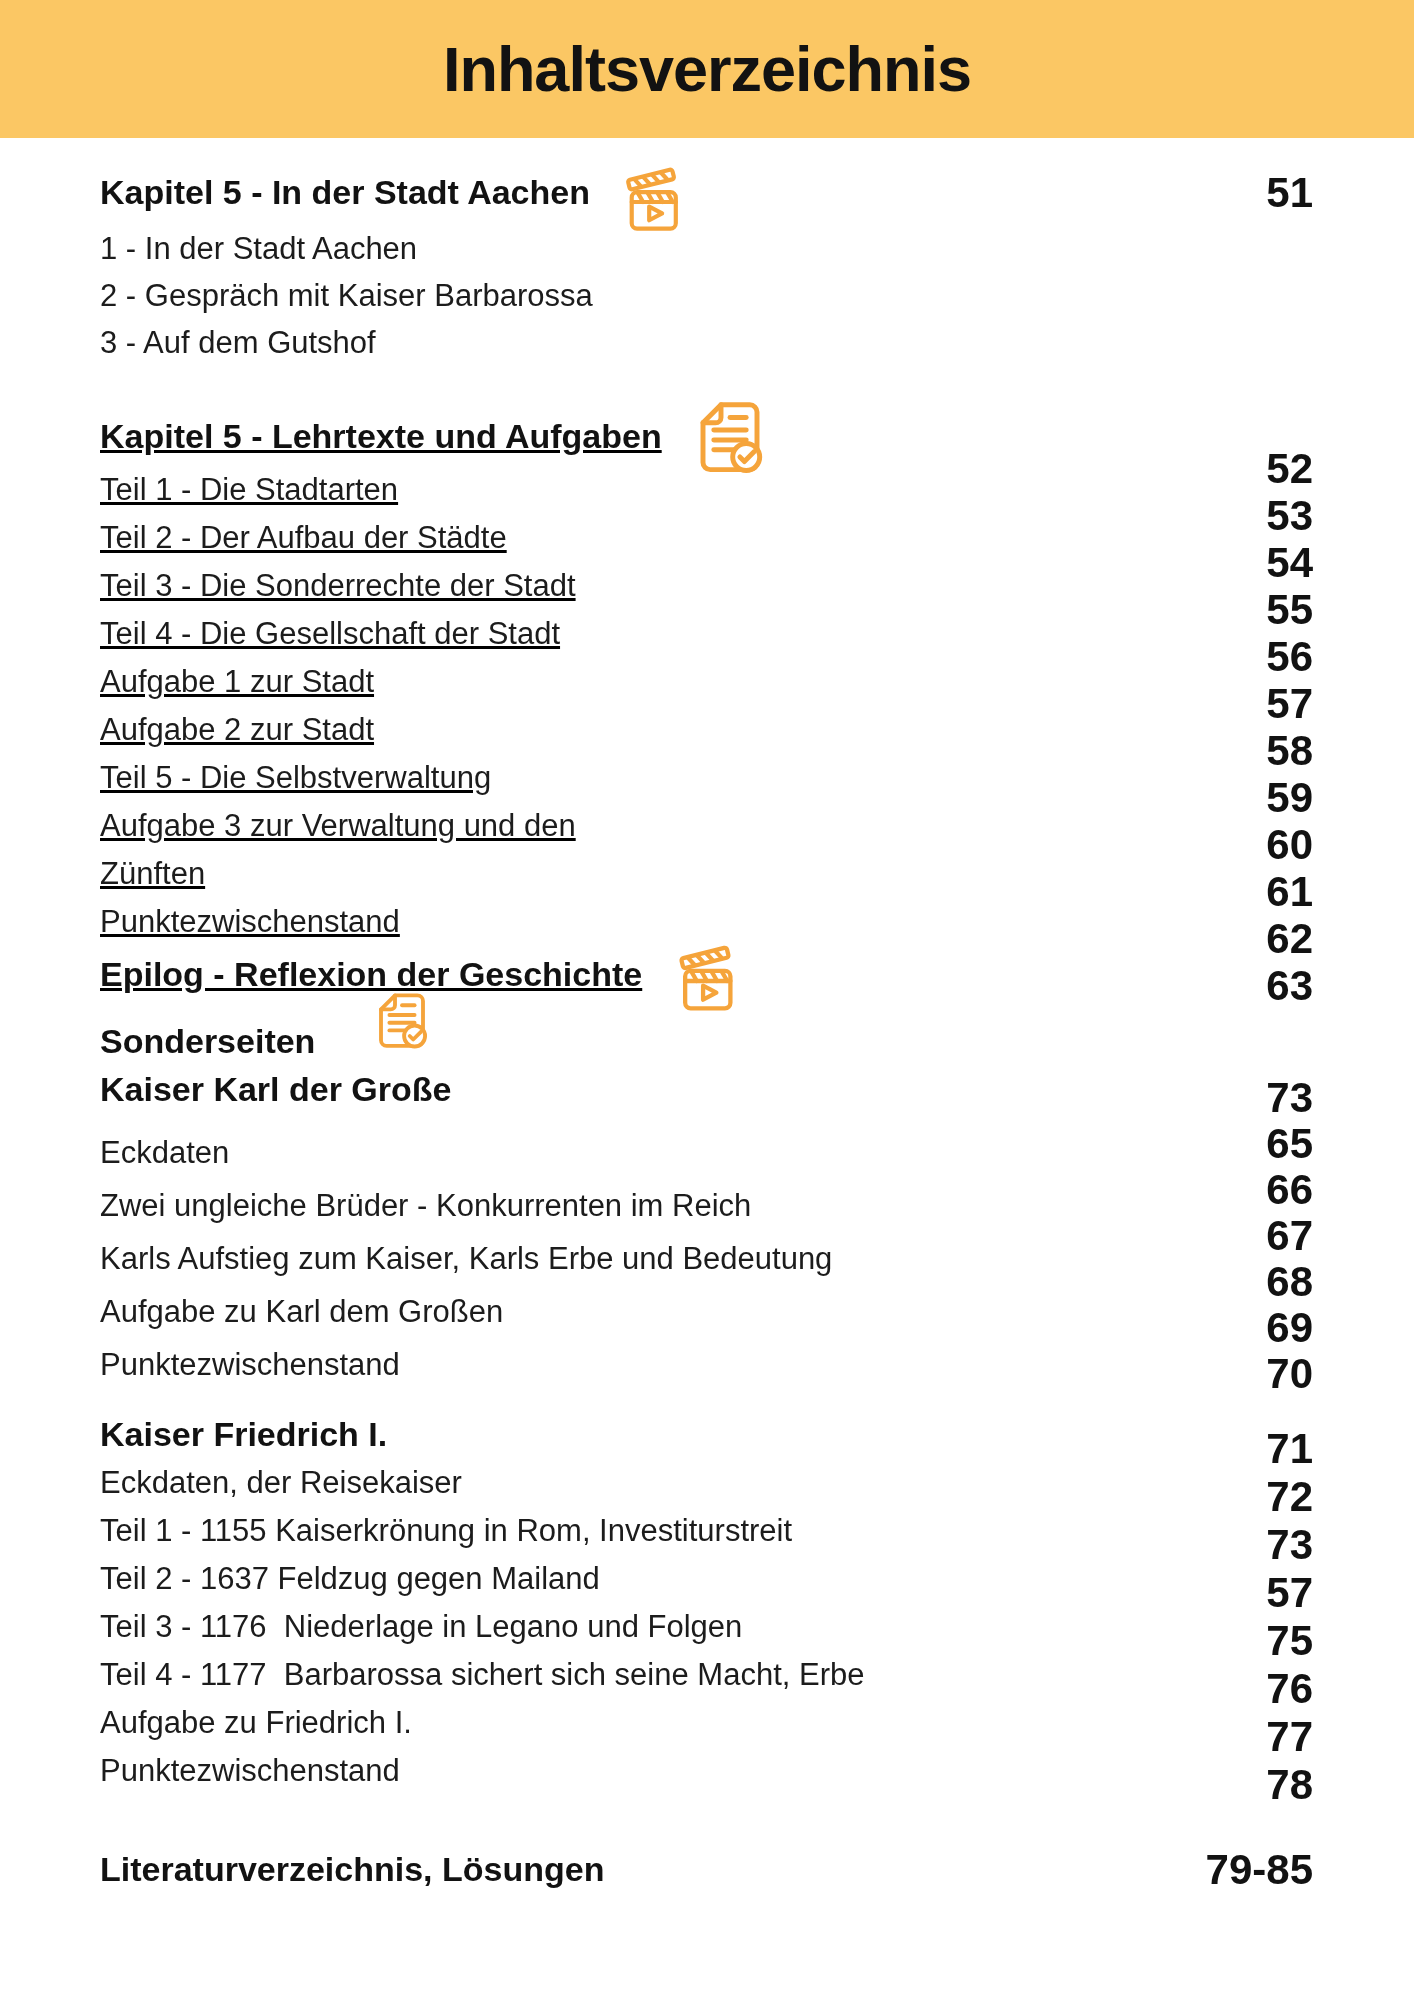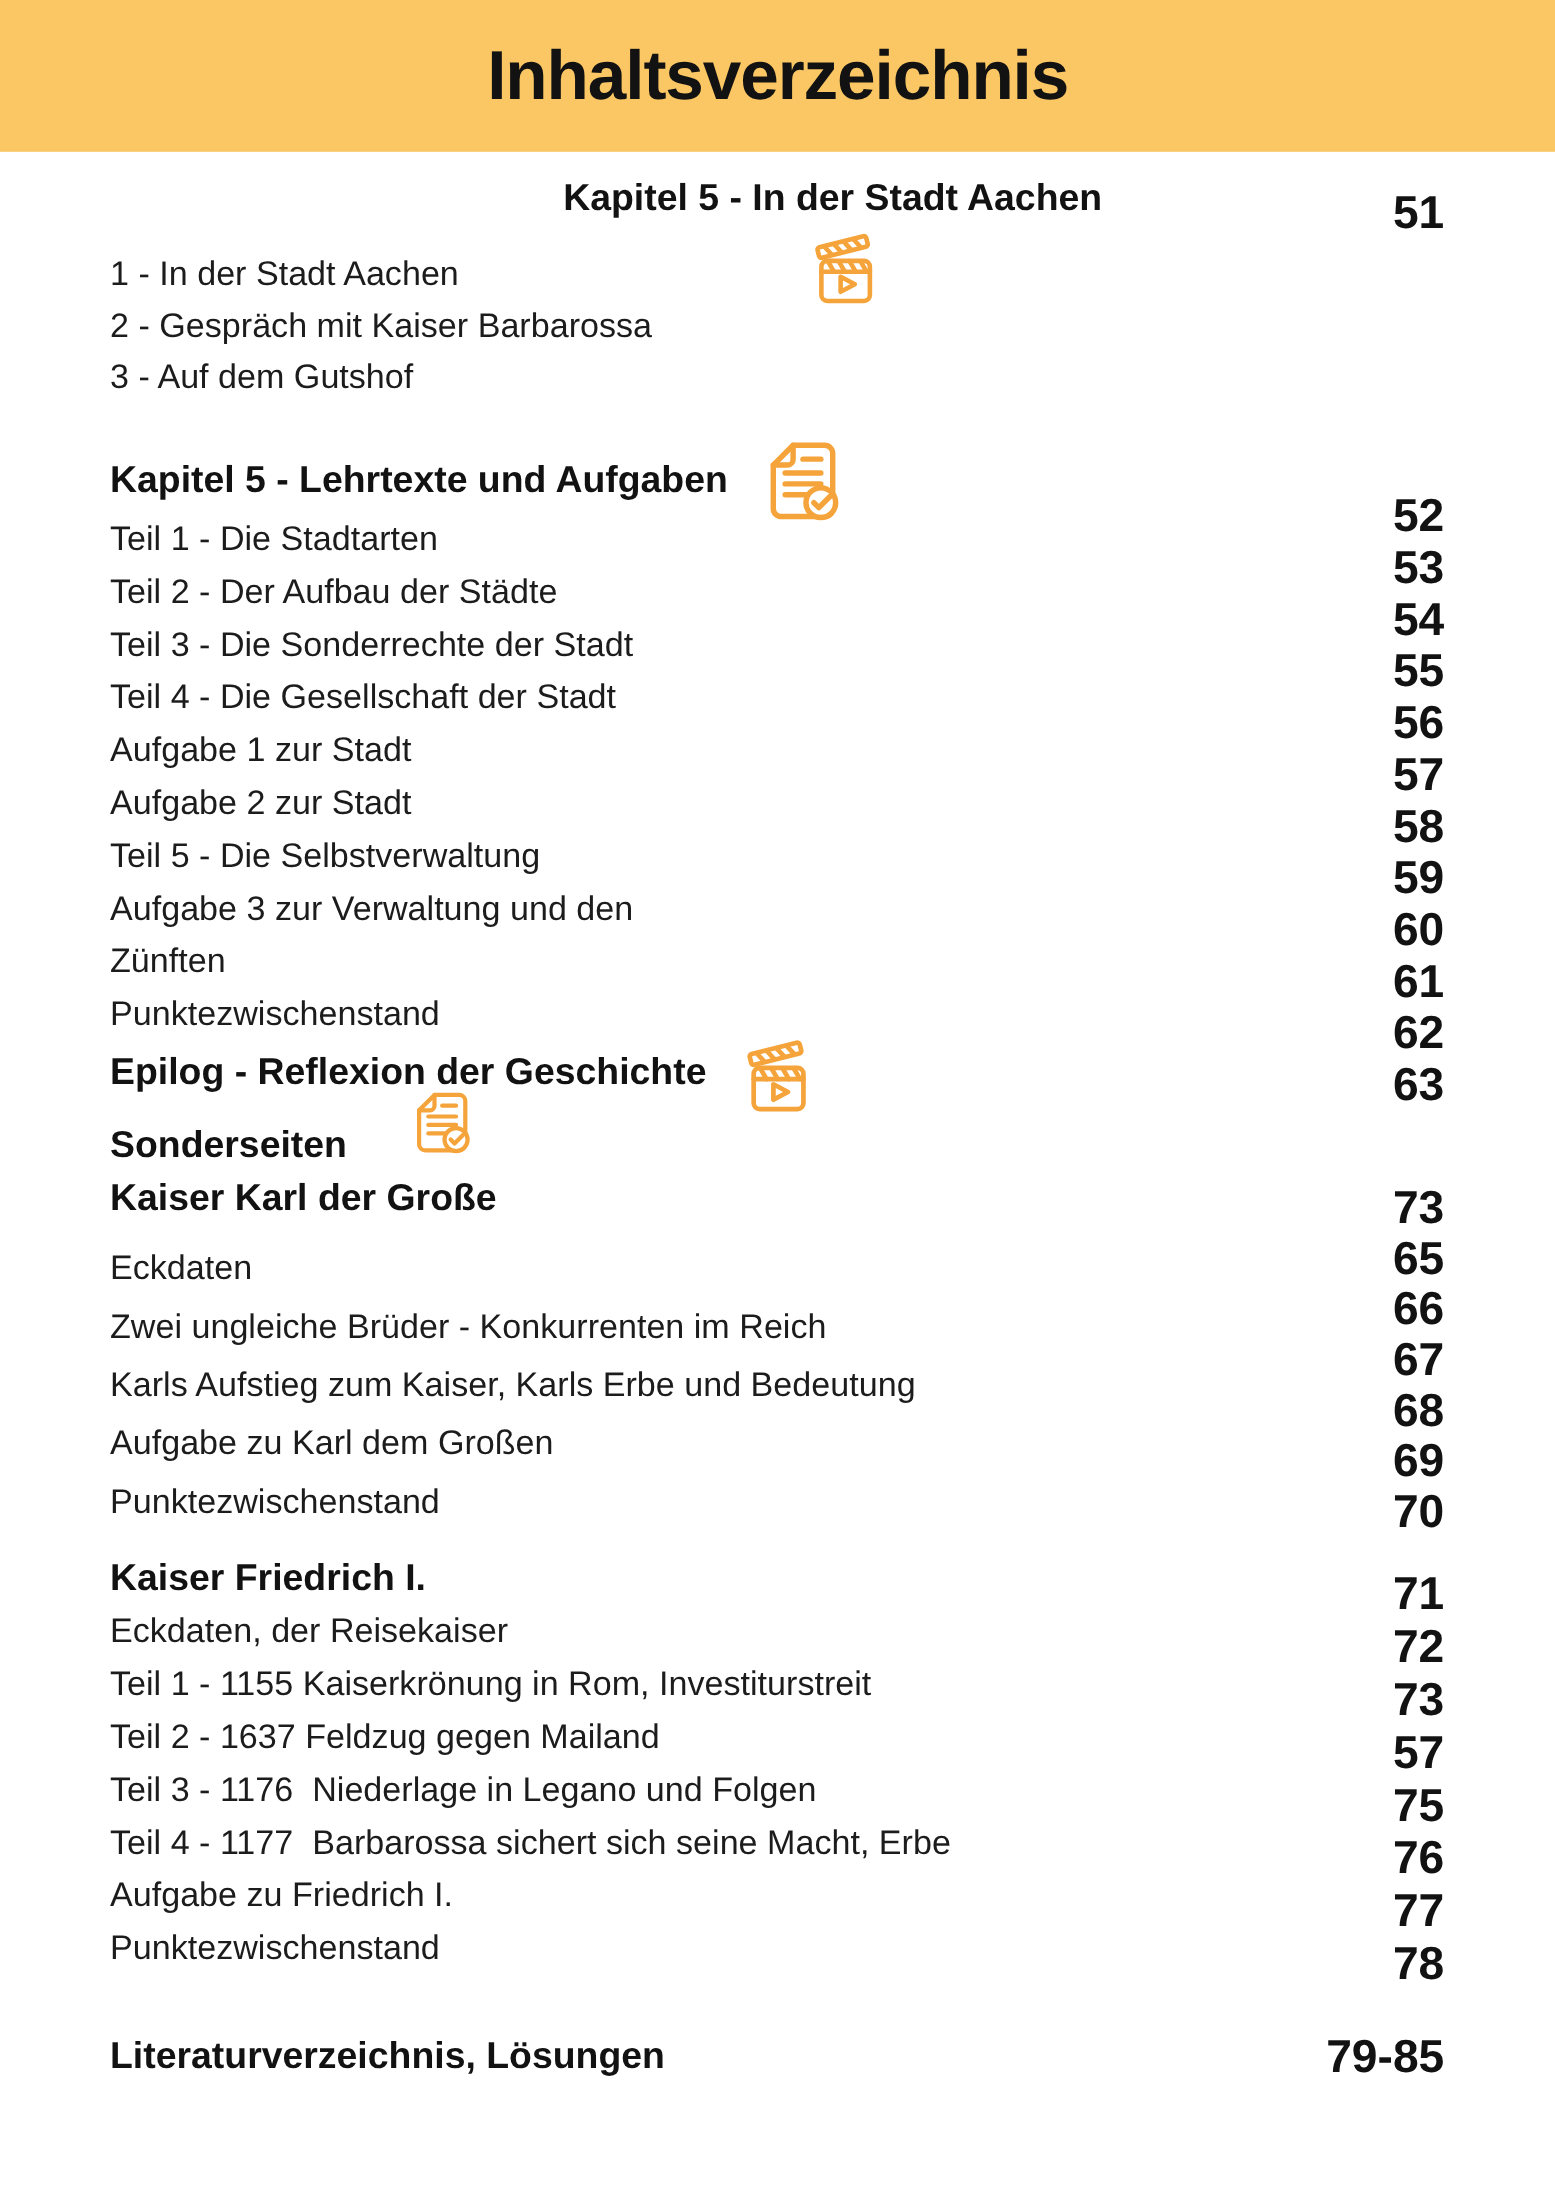--- a/index.html
+++ b/index.html
@@ -28,28 +28,28 @@
   .nums{position:absolute;top:0;right:101px;width:150px;}
   .num{display:flex;align-items:center;justify-content:flex-end;
        font-size:42px;font-weight:700;color:var(--ink);}
 
   .icon{display:inline-flex;margin-left:22px;}
   .icon svg{display:block;}
 
   
   .s1{margin-top:23px;}
   .s1 .row{height:47px;}
-  .s1 .row.bold{height:64px;flex-direction:column;}
+  .s1 .row.bold{height:64px;}
   .s1 .nums{padding-top:8px;}
   .s1 .num{height:47px;}
   .s1 .icon svg{width:82px;height:76px;transform:translateY(9px);}
 
   
   .s2{margin-top:42px;}
-  .s2 .row{height:48px;}
+  .s2 .row{height:48px;text-decoration:underline;}
   .s2 .row.bold{height:58px;}
   .s2 .nums{padding-top:37px;}
   .s2 .num{height:47px;}
   .s2 .left .row:first-child .icon svg{width:92px;height:90px;transform:translateY(2px);}
   .s2 .left .row:last-child .icon svg{width:78px;height:80px;transform:translateY(6px);margin-left:4px;}
 
   
   .s3{margin-top:14px;}
   .s3 .row{height:53px;}
   .s3 .row.bold{height:48px;}

